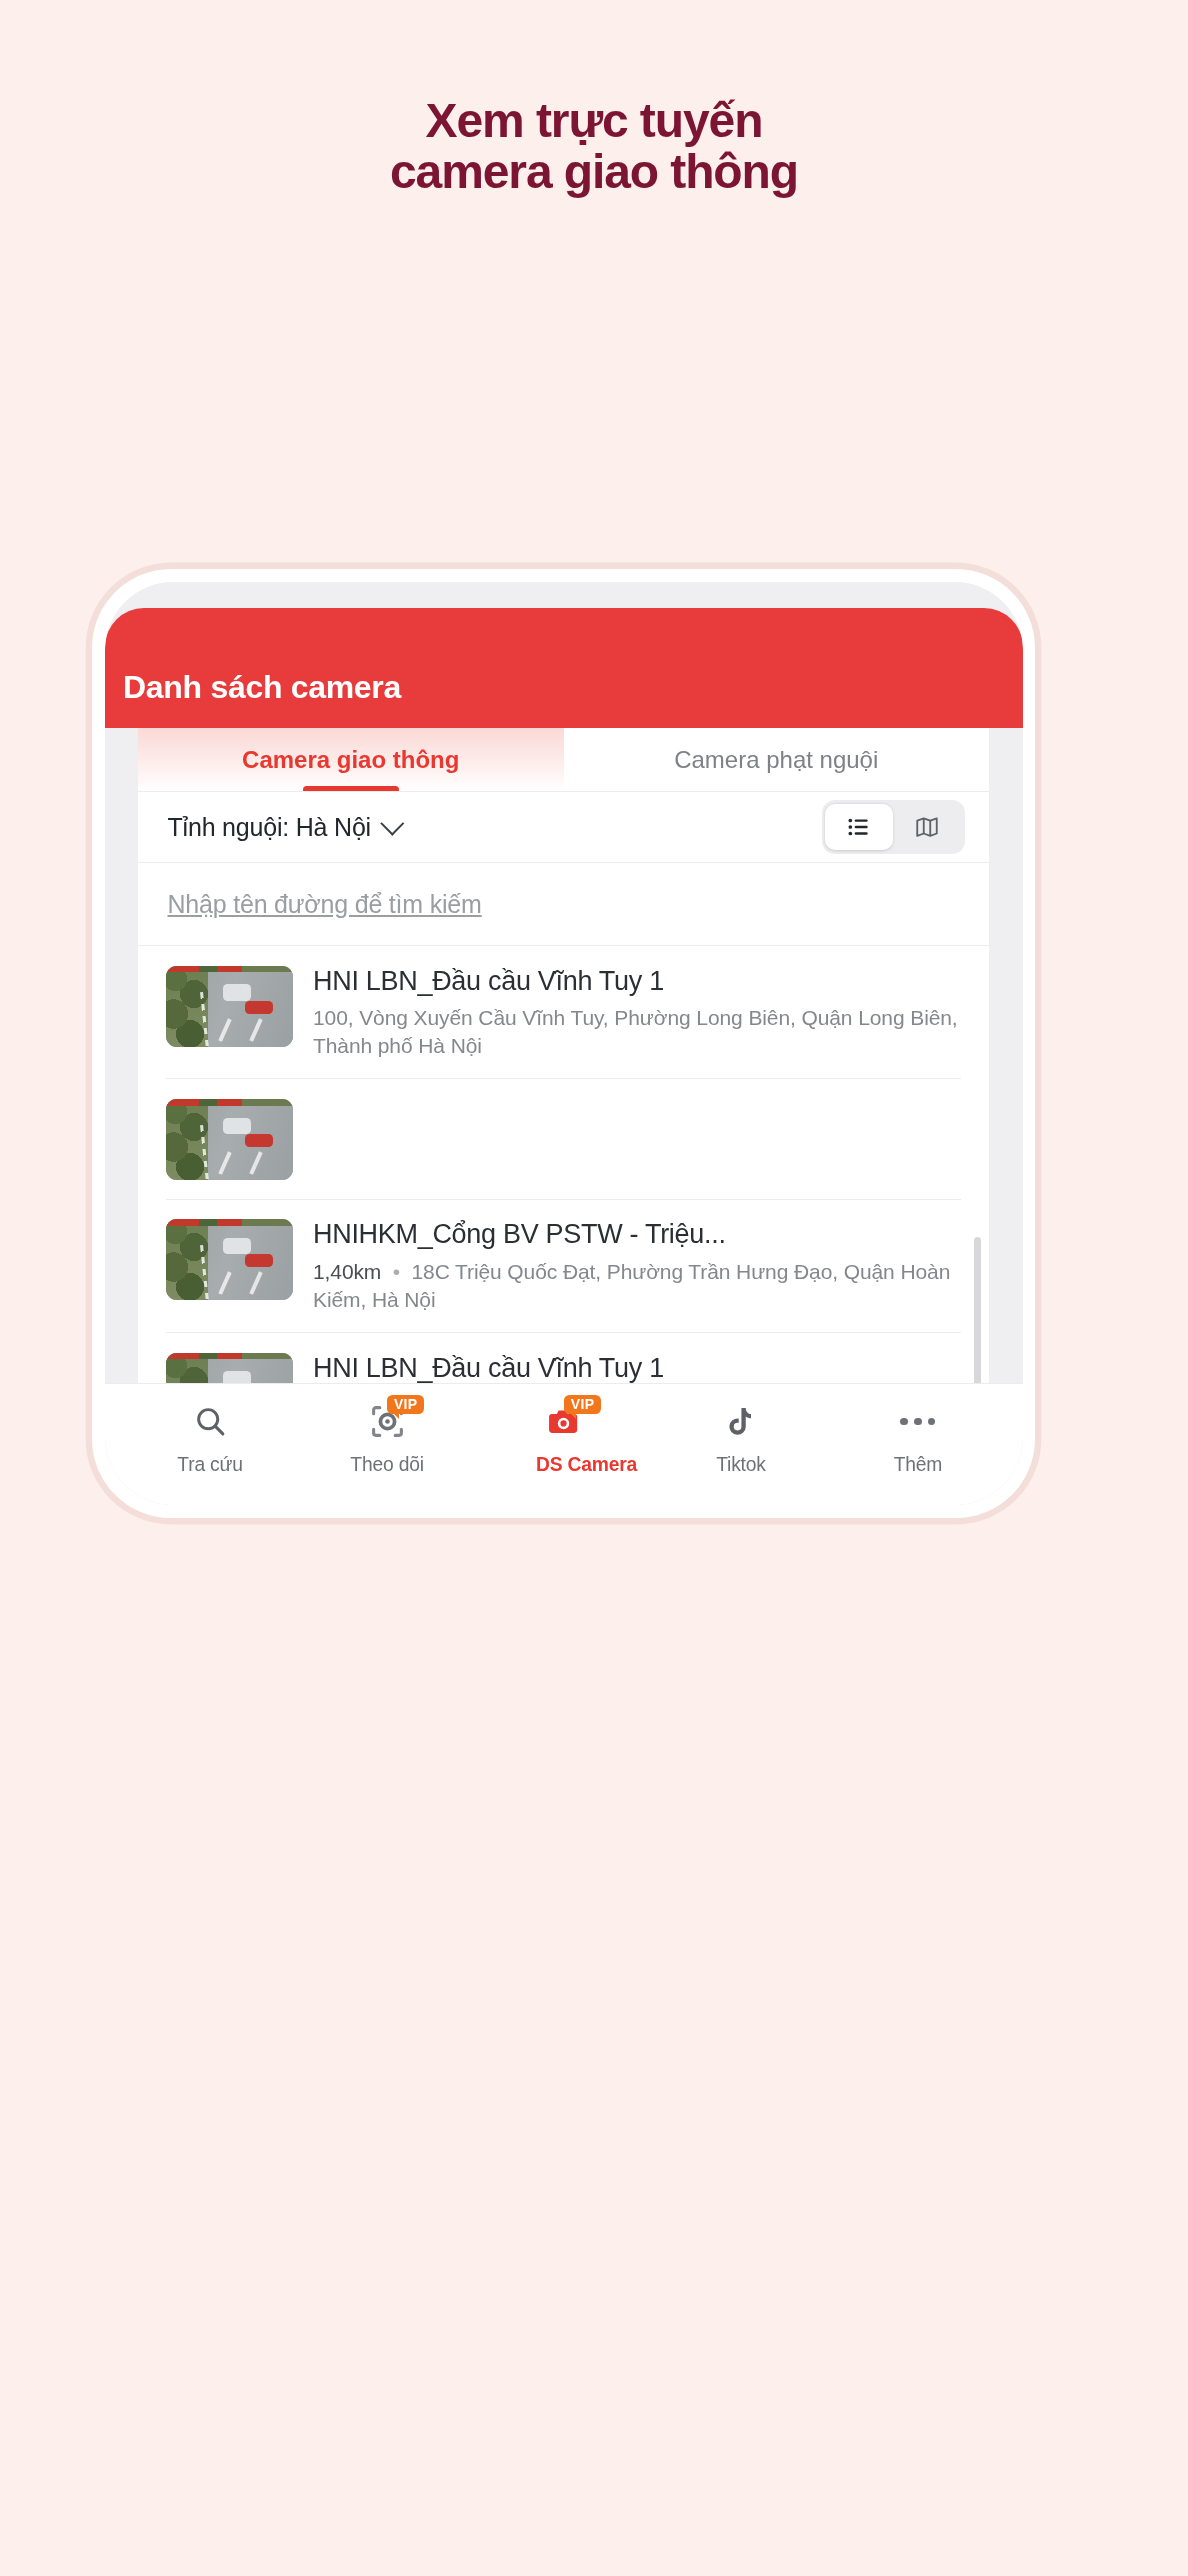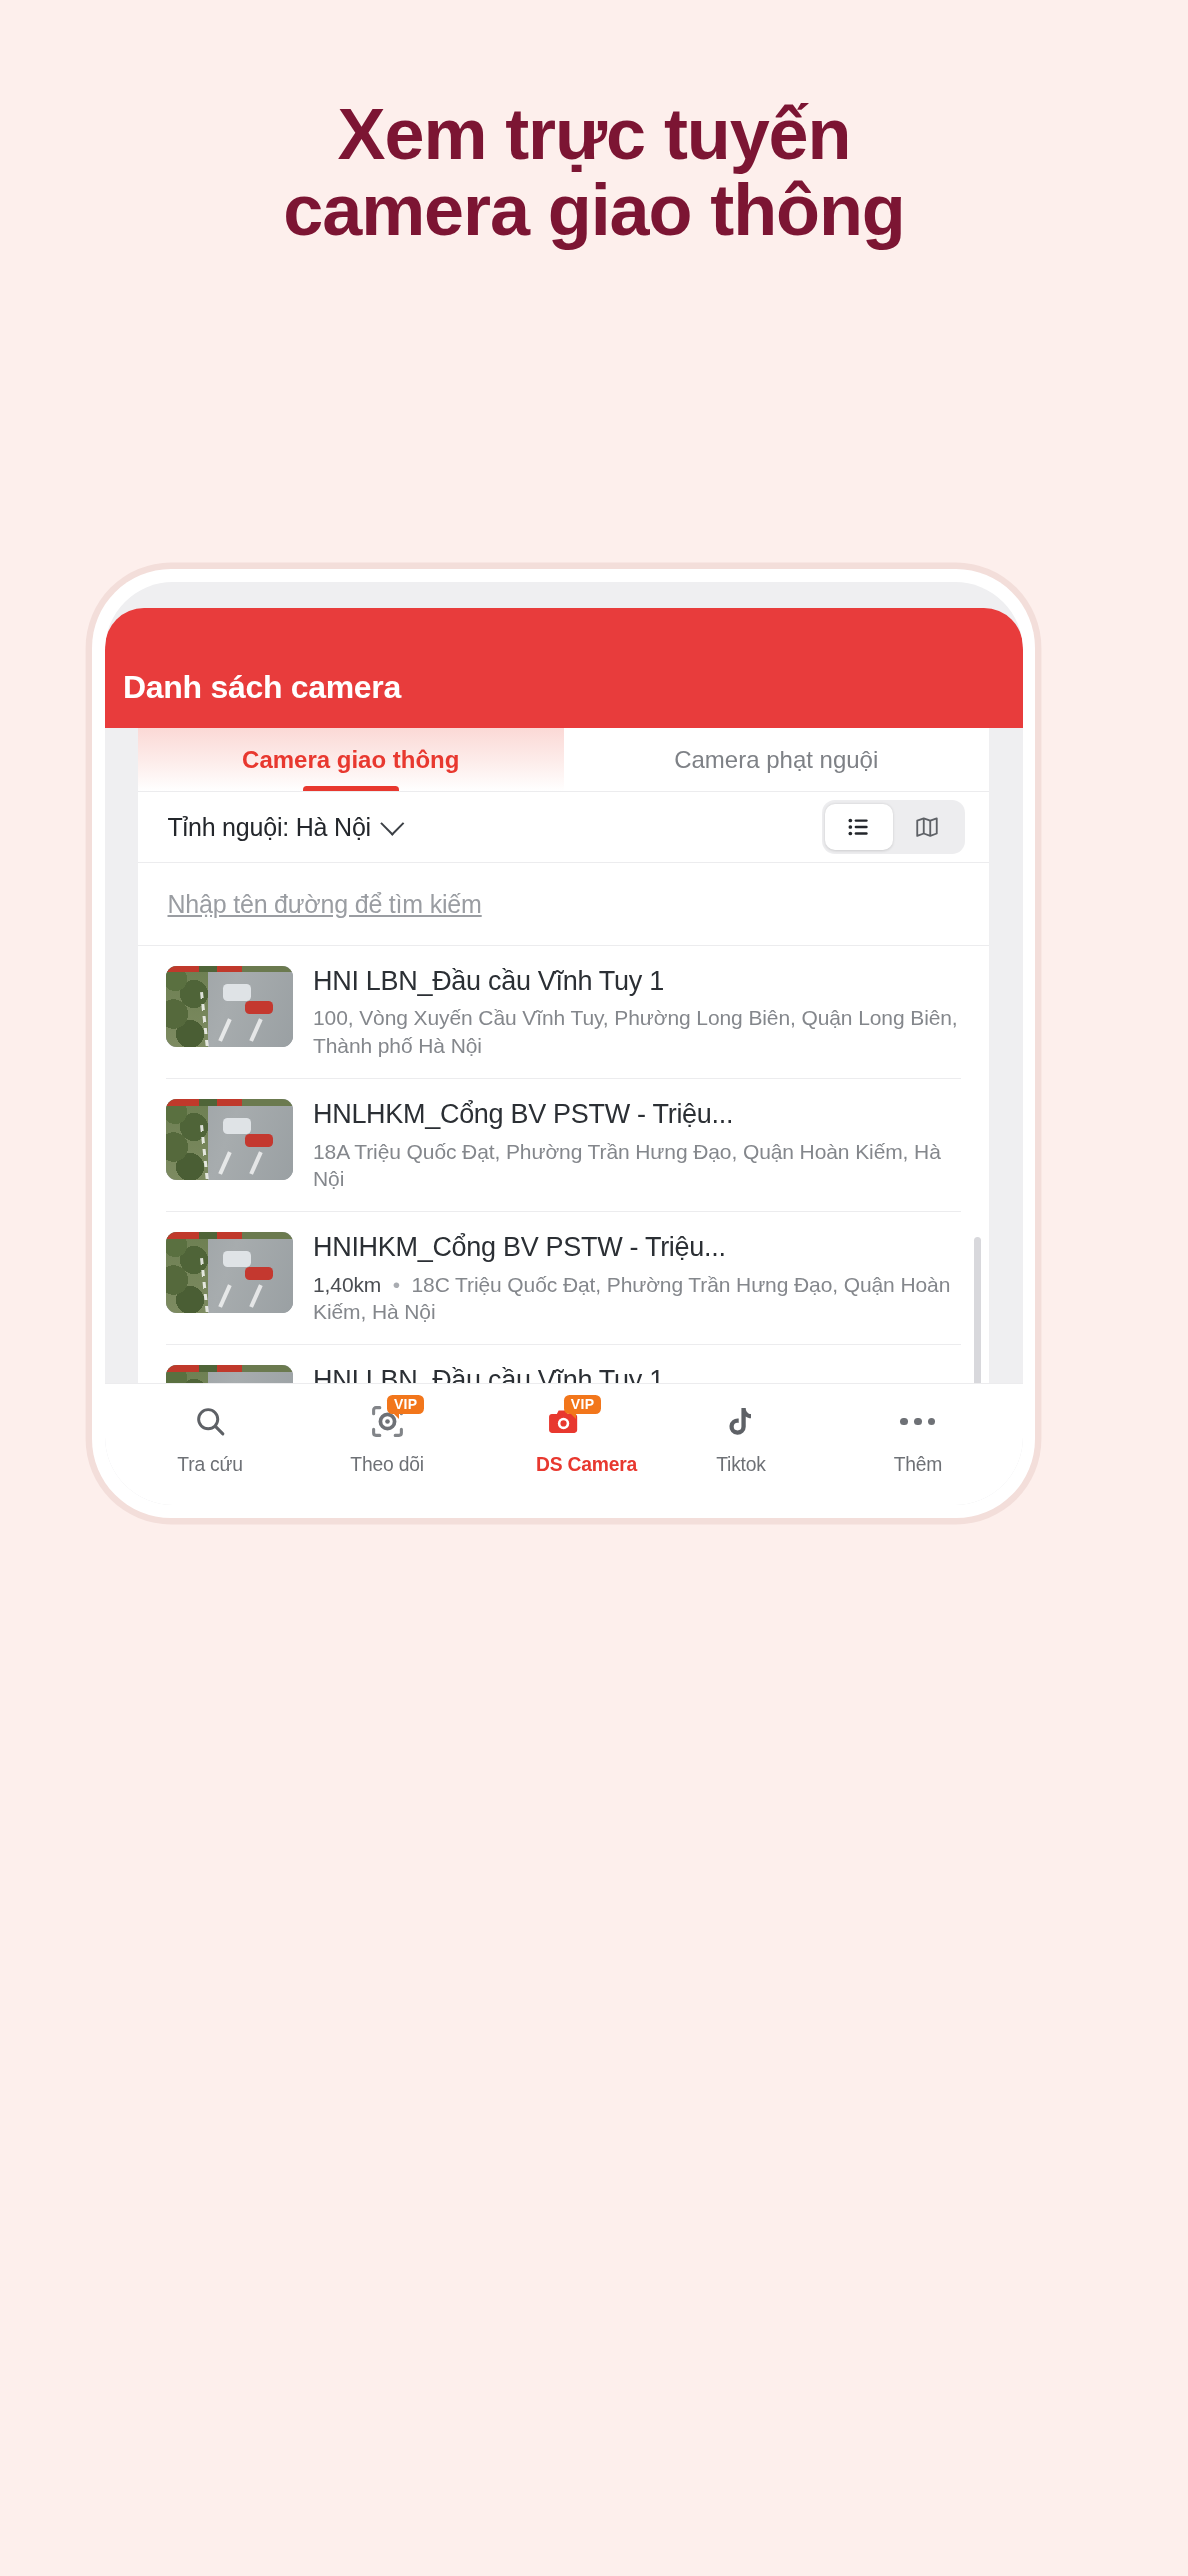--- a/index.html
+++ b/index.html
@@ -11,21 +11,21 @@
     position:relative;
   }
 
   
   .headline{
     position:absolute;
     top:96px; left:0; width:1188px;
     text-align:center;
     color:#7C1533;
     font-weight:700;
-    font-size:72px;
+    font-size:48px;
     line-height:1.06;
     letter-spacing:-1.1px;
   }
   .headline .l2{ display:block; }
 
   
   .phone{
     position:absolute;
     left:92px; top:569px;
     width:943px; height:752px;
@@ -335,24 +335,20 @@
             <div class="thumb">
               <div class="road"></div>
                 <div class="trees"></div>
                 <div class="topbar"></div>
               <div class="dash"></div>
                 <div class="car1"></div>
                 <div class="car2"></div>
               <div class="lane1"></div>
                 <div class="lane2"></div>
             </div>
-            <div class="texts">
-              <div class="item-title">HNLHKM_Cổng BV PSTW - Triệu...</div>
-              <div class="item-sub">18A Triệu Quốc Đạt, Phường Trần Hưng Đạo, Quận Hoàn Kiếm, Hà Nội</div>
-            </div>
           </div>
           <div class="sep"></div>
 
           <div class="item">
             <div class="thumb">
               <div class="road"></div>
                 <div class="trees"></div>
                 <div class="topbar"></div>
               <div class="dash"></div>
                 <div class="car1"></div>

